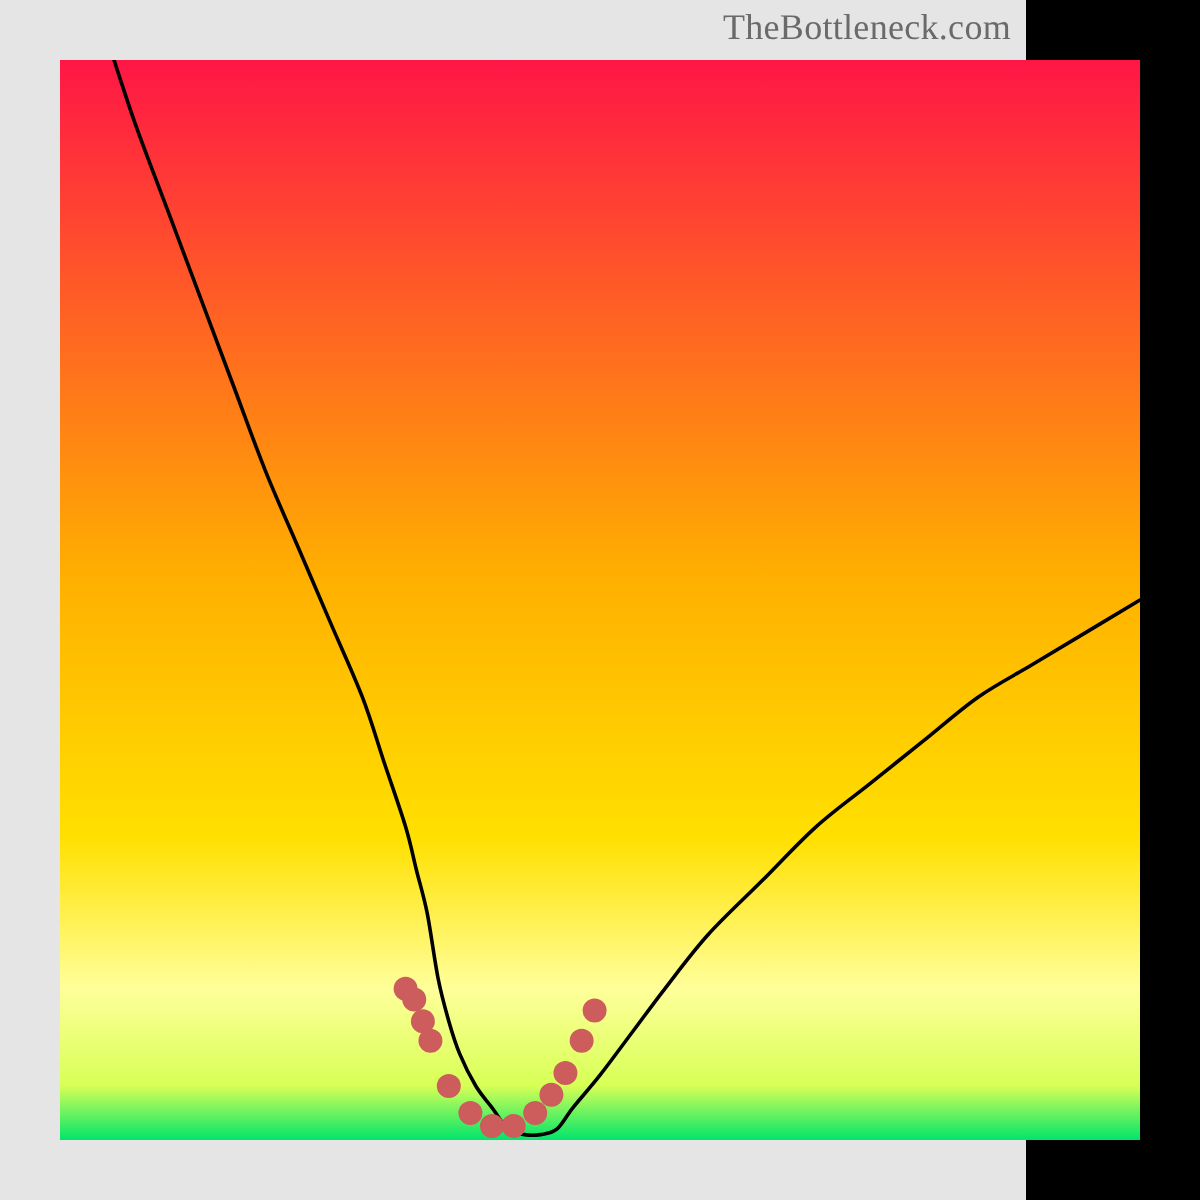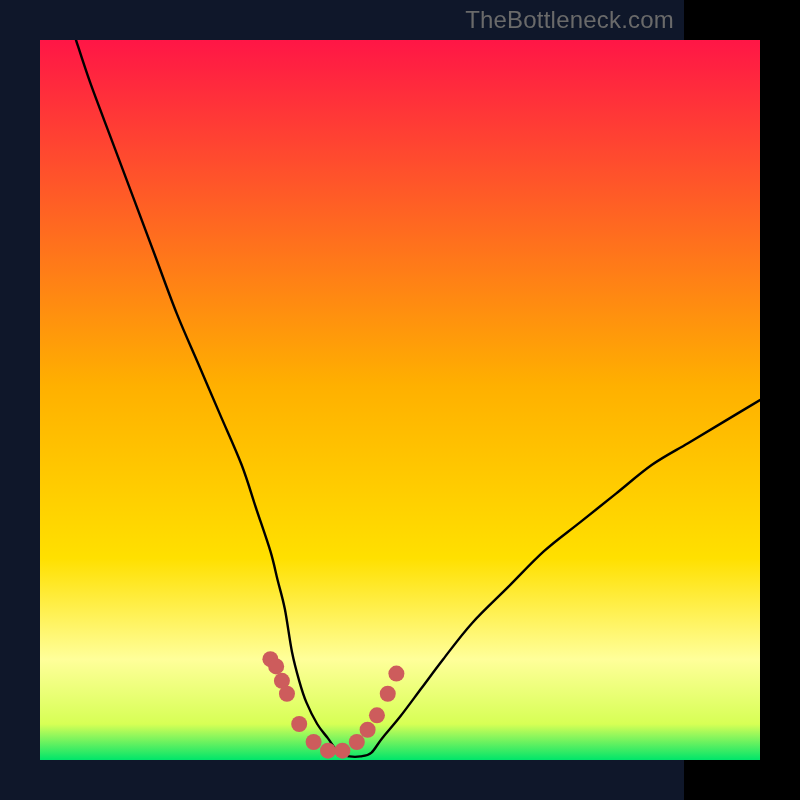--- a/index.html
+++ b/index.html
@@ -10,21 +10,22 @@
     background: #000;
     overflow: hidden;
     font-family: Arial, Helvetica, sans-serif;
   }
   .frame {
     position: absolute;
     left: 0;
     top: 0;
     width: 684px;
     height: 800px;
-    background: #0f172a;
+    background: #e5e5e5;
+    font-family: Liberation Serif, serif;
   }
   .plot-area {
     position: absolute;
     left: 40px;
     top: 40px;
     width: 720px;
     height: 720px;
     overflow: hidden;
   }
   .watermark {

